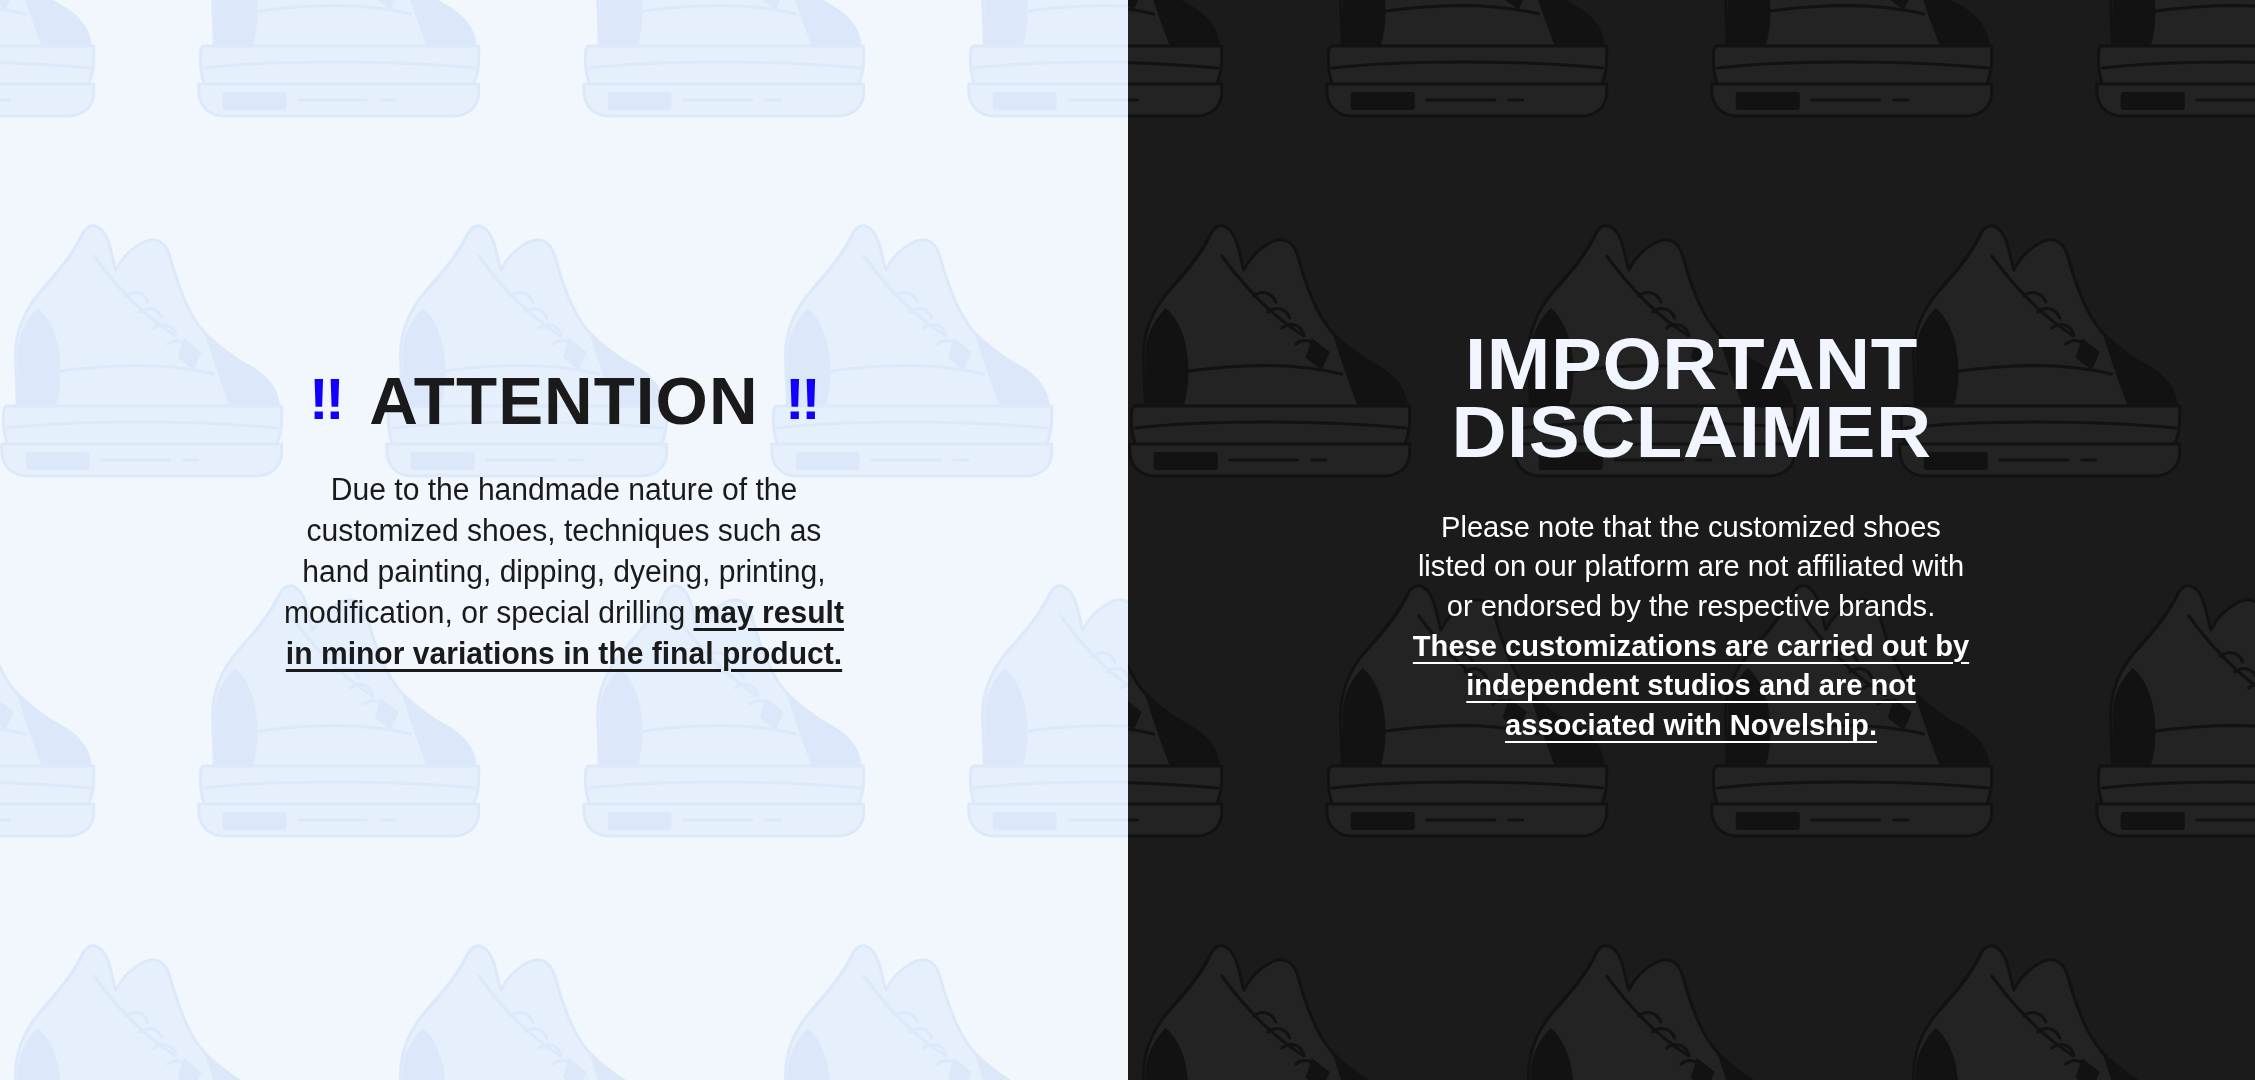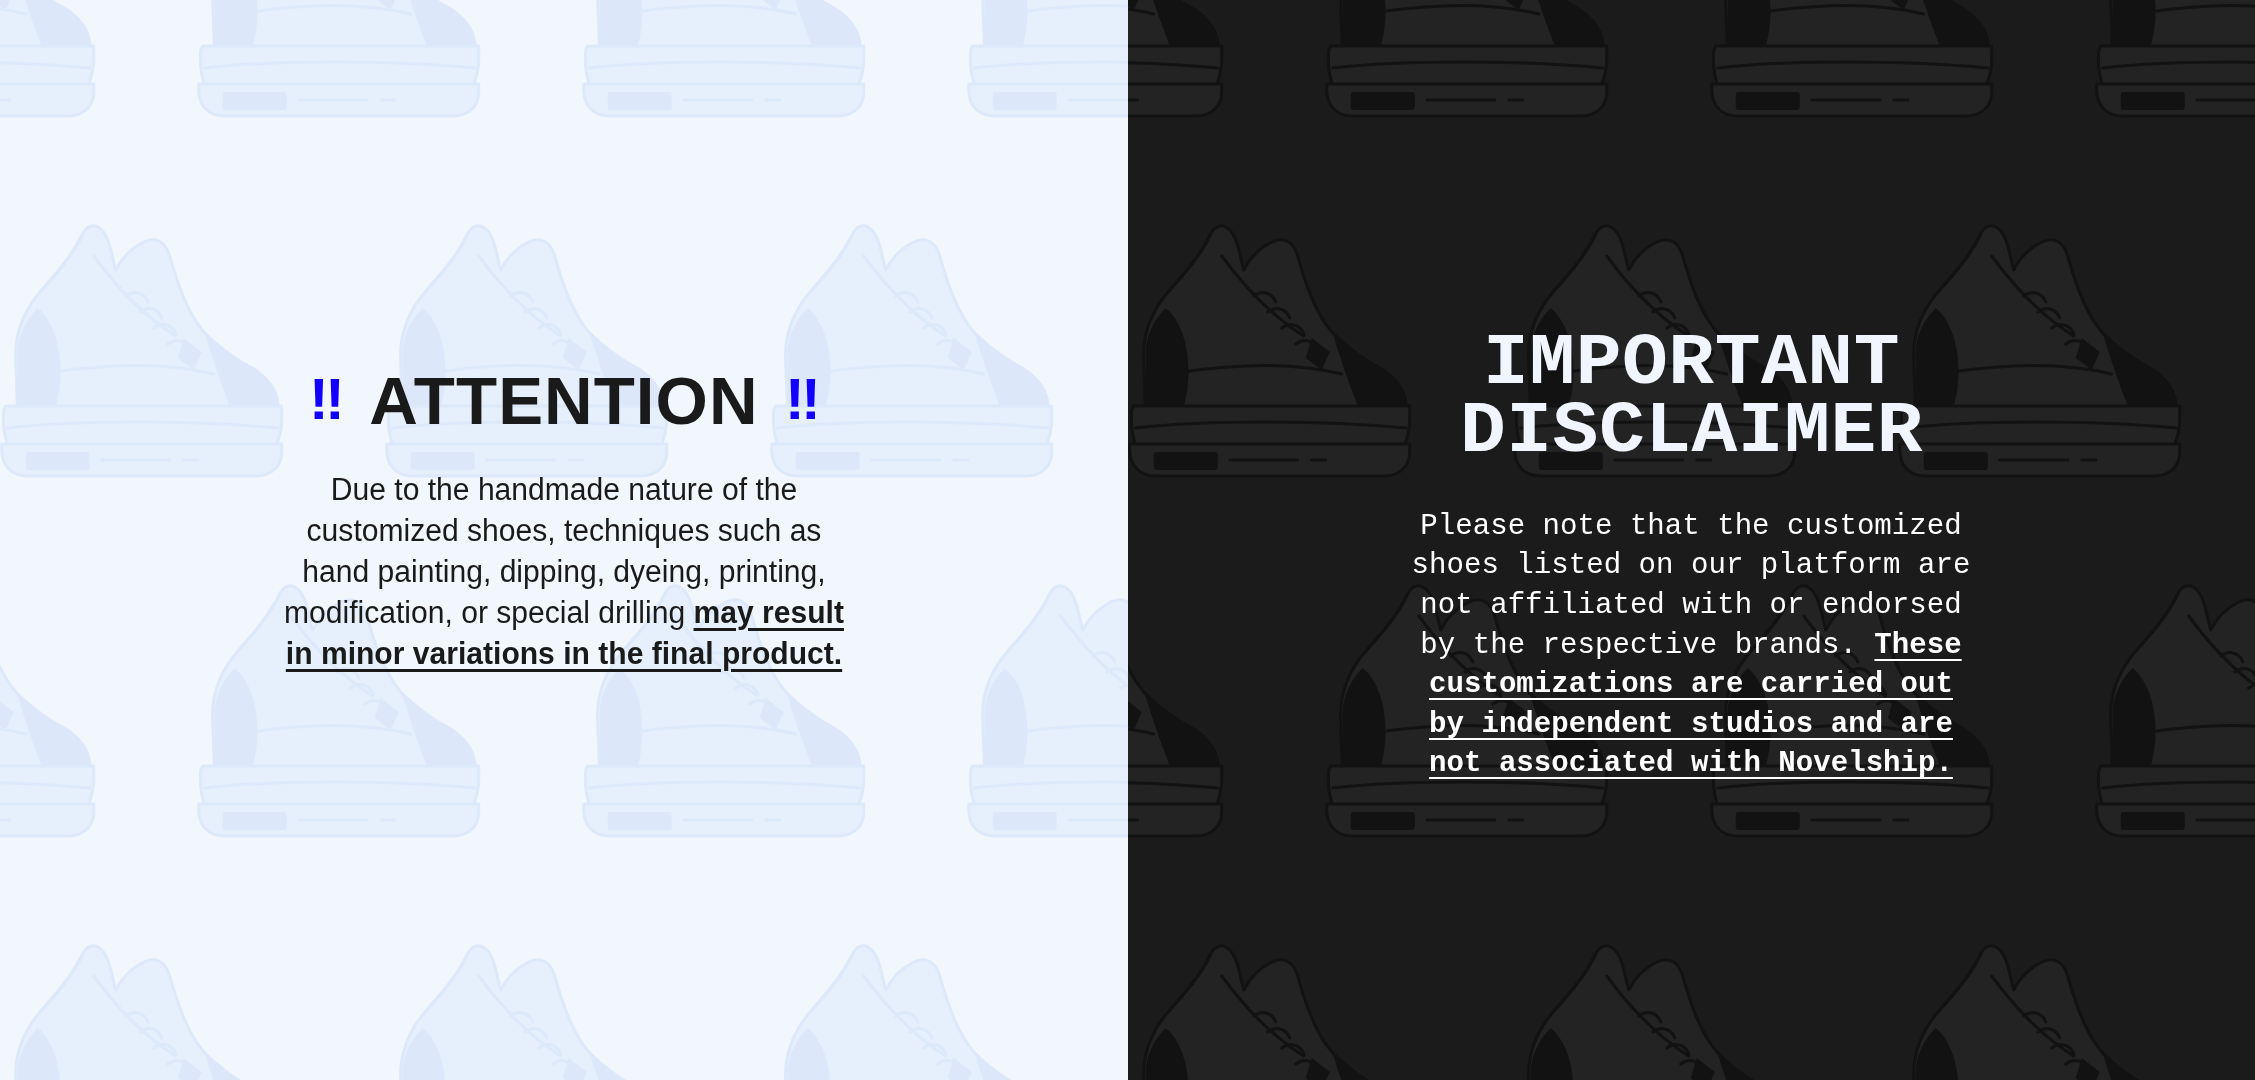--- a/index.html
+++ b/index.html
@@ -52,21 +52,21 @@
     height: 100%;
     display: flex;
     flex-direction: column;
     align-items: center;
     justify-content: flex-start;
     box-sizing: border-box;
     text-align: center;
   }
 
   .content--light { padding: 368px 150px 0 150px; }
-  .content--dark  { padding: 330px 170px 8px 170px; font-family: Liberation Mono, monospace; }
+  .content--dark  { padding: 330px 170px 8px 170px; }
 
   
   .heading {
     margin: 0;
     font-weight: 900;
     letter-spacing: -0.5px;
     line-height: 1.0;
     white-space: nowrap;
     display: flex;
     align-items: center;

